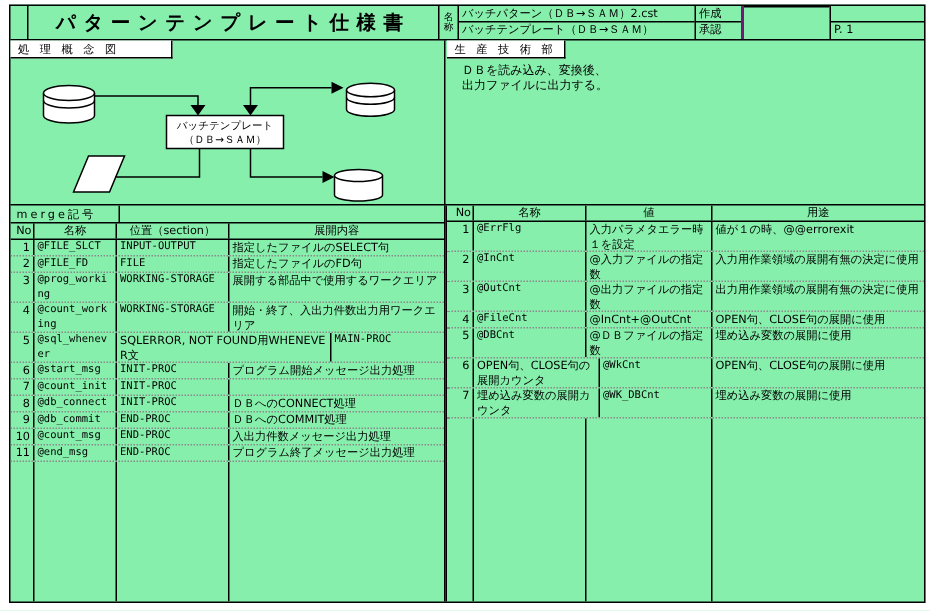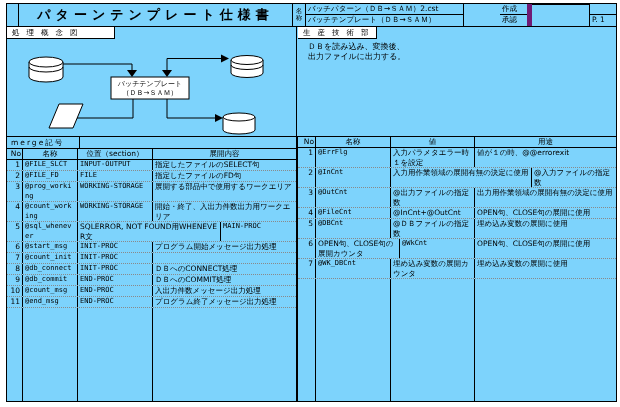--- a/index.html
+++ b/index.html
@@ -1,30 +1,30 @@
 <!DOCTYPE html>
 <html><head>
 <meta charset="utf-8">
 <style>
   html,body{margin:0;padding:0;background:#fff;}
   body{width:620px;height:407px;position:relative;font-family:"DejaVu Sans",sans-serif;color:#000;
        -webkit-font-smoothing:none;}
   *{box-sizing:border-box;}
-  .page{position:absolute;left:6px;top:3px;width:611px;height:399px;border:1.5px solid #000;background:#7dd3fc;}
+  .page{position:absolute;left:6px;top:3px;width:611px;height:399px;border:1.5px solid #000;background:#86efac;}
 
   
   .hdr{position:absolute;left:0;top:0;right:0;height:23px;border-bottom:1px solid #000;display:flex;}
   .hdr-corner{width:12px;border-right:1px solid #000;}
   .hdr-title{width:274px;border-right:1px solid #000;display:flex;align-items:center;justify-content:center;
              font-size:13px;font-weight:bold;letter-spacing:5px;white-space:nowrap;overflow:hidden;}
   .vstack{display:flex;flex-direction:column;}
   .hdr-namelabel{width:13px;border-right:1px solid #000;font-size:6.5px;line-height:7px;
                  align-items:center;justify-content:center;}
   .hdr-names{width:158px;border-right:1px solid #000;}
-  .hdr-lbls{width:32px;border-right:5px solid #701a75;margin-left:36px;}
+  .hdr-lbls{width:32px;border-right:2px solid #701a75;}
   .hdr-vals{width:58px;border-right:1px solid #000;gap:48px;}
   .hdr-last{flex:1;}
   .hrow{height:11px;font-size:7.5px;line-height:10px;padding-left:2px;white-space:nowrap;overflow:hidden;}
   .hrow.first{border-bottom:1px solid #000;}
   .hrow.grow{flex:1;}
 
   
   .mid-left{position:absolute;left:0;top:23px;width:290px;height:109px;border-right:1px solid #000;}
   .mid-right{position:absolute;left:291px;top:23px;right:0;height:109px;}
   .sec-label{border-right:1px solid #000;border-bottom:1px solid #000;font-size:7.5px;line-height:11px;
@@ -237,22 +237,22 @@
       </div>
       <div class="trow">
           <div class="tcell c0">1</div>
           <div class="tcell c1">@ErrFlg</div>
           <div class="tcell c2">入力パラメタエラー時１を設定</div>
           <div class="tcell c3">値が１の時、@@errorexit</div>
         </div>
         <div class="trow">
           <div class="tcell c0">2</div>
           <div class="tcell c1">@InCnt</div>
+          <div class="tcell c2">@入力ファイルの指定数</div>
           <div class="tcell c3">入力用作業領域の展開有無の決定に使用</div>
-          <div class="tcell c2">@入力ファイルの指定数</div>
         </div>
         <div class="trow">
           <div class="tcell c0">3</div>
           <div class="tcell c1">@OutCnt</div>
           <div class="tcell c2">@出力ファイルの指定数</div>
           <div class="tcell c3">出力用作業領域の展開有無の決定に使用</div>
         </div>
         <div class="trow">
           <div class="tcell c0">4</div>
           <div class="tcell c1">@FileCnt</div>
@@ -266,22 +266,22 @@
           <div class="tcell c3">埋め込み変数の展開に使用</div>
         </div>
         <div class="trow">
           <div class="tcell c0">6</div>
           <div class="tcell c2">OPEN句、CLOSE句の展開カウンタ</div>
           <div class="tcell c1">@WkCnt</div>
           <div class="tcell c3">OPEN句、CLOSE句の展開に使用</div>
         </div>
         <div class="trow">
           <div class="tcell c0">7</div>
+          <div class="tcell c2">埋め込み変数の展開カウンタ</div>
           <div class="tcell c1">@WK_DBCnt</div>
-          <div class="tcell c2">埋め込み変数の展開カウンタ</div>
           <div class="tcell c3">埋め込み変数の展開に使用</div>
         </div>
         <div class="tfill">
         <div class="tcell c0"></div>
         <div class="tcell c1"></div>
         <div class="tcell c2"></div>
         <div class="tcell c3"></div>
       </div>
     </div>
 

